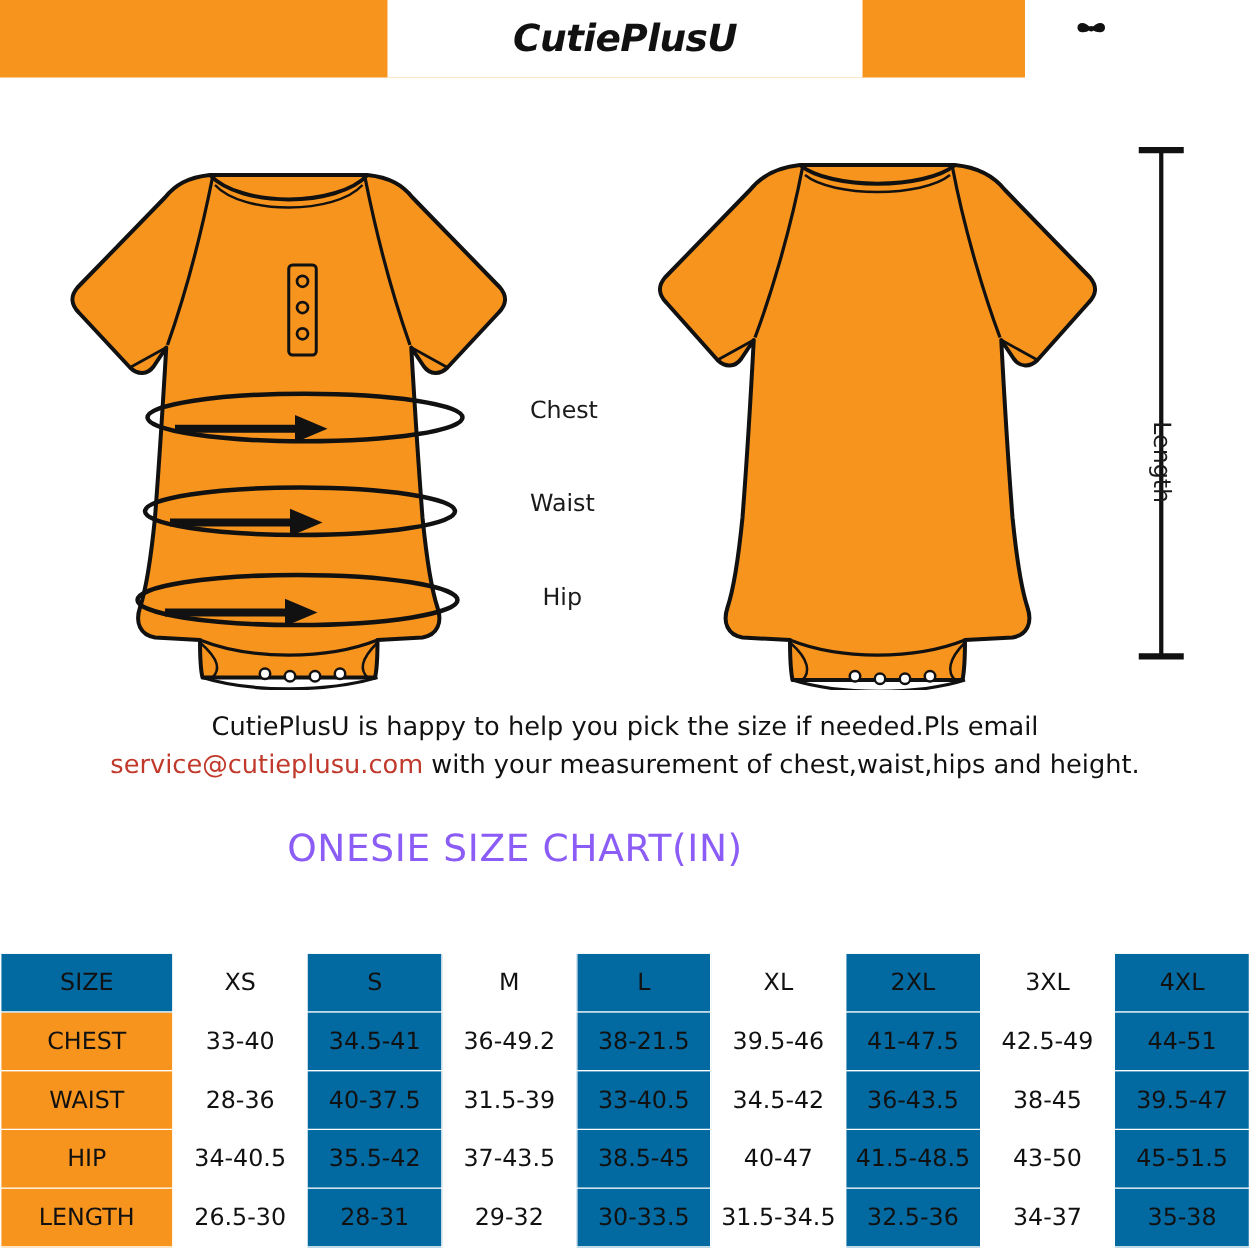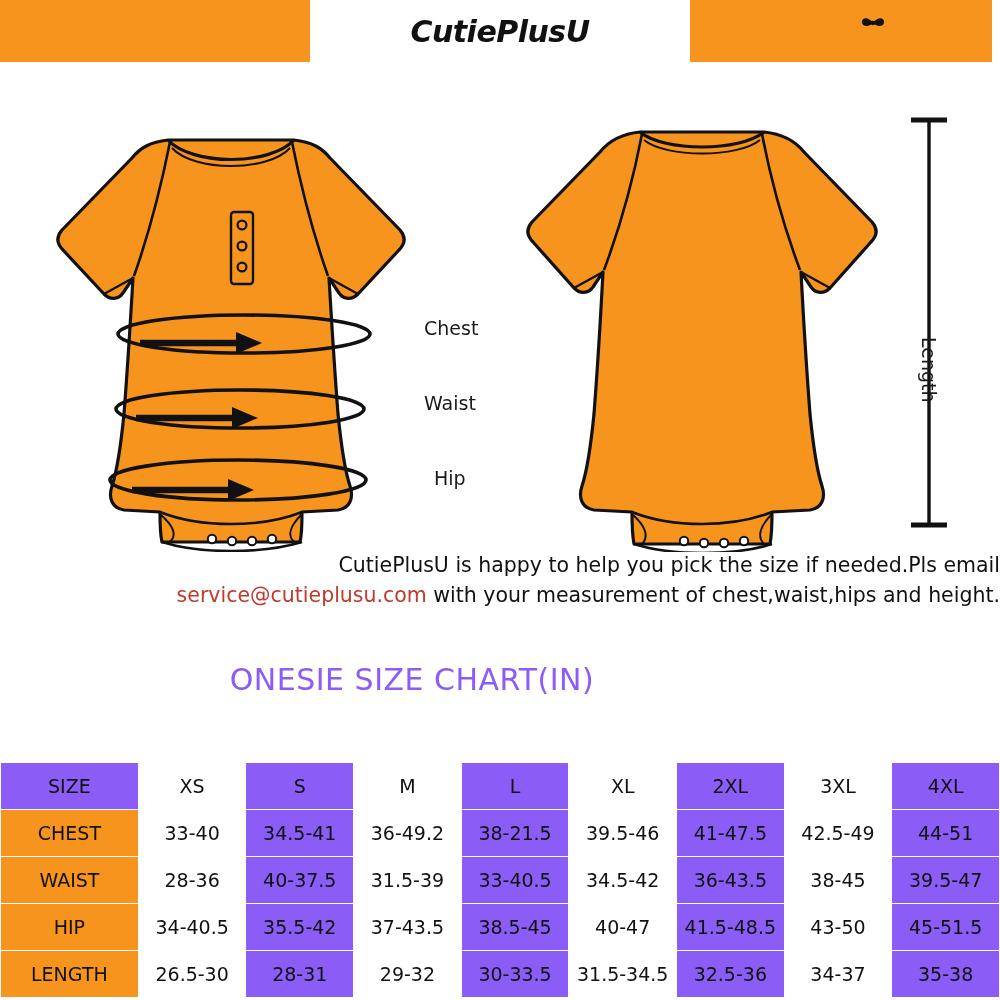--- a/index.html
+++ b/index.html
@@ -16,21 +16,21 @@
   }
   .page {
     position: relative;
     width: 1000px;
     height: 1000px;
   }
   
   .topbar {
     position: absolute;
     left: 0; top: 0;
-    width: 992px; height: 62px;
+    width: 820px; height: 62px;
     background: #F7941E;
   }
   .brand-plate {
     position: absolute;
     left: 310px; top: 0;
     width: 380px; height: 62px;
     background: #ffffff;
     display: flex;
     align-items: center;
     justify-content: center;
@@ -69,23 +69,23 @@
   .lbl-length {
     left: 918px; top: 275px;
     writing-mode: vertical-rl;
     text-orientation: mixed;
     font-size: 19px;
   }
 
   
   .help {
     position: absolute;
-    left: 0; top: 550px;
+    left: 0; top: 566px;
     width: 1000px;
-    text-align: right;
+    text-align: center;
     font-size: 20.5px;
     color: #111;
     line-height: 30px;
     font-family: "DejaVu Sans", sans-serif;
   }
   .help .email { color: #c0392b; }
 
   
   .chart-title {
     position: absolute;
@@ -110,21 +110,21 @@
     height: 47px;
     text-align: center;
     vertical-align: middle;
     font-size: 19px;
     color: #111;
     font-family: "DejaVu Sans", sans-serif;
     border: 1px solid #ffffff;
     box-sizing: border-box;
   }
   td.hdr { font-size: 19px; }
-  td.orange { background: #8b5cf6; }
+  td.orange { background: #0369a1; }
   td.white  { background: #ffffff; }
   td.rowlabel { background: #F7941E; }
   col.c0 { width: 137px; }
   col.cN { width: 107px; }
 </style>
 </head>
 <body>
 
 <div class="page">
 

